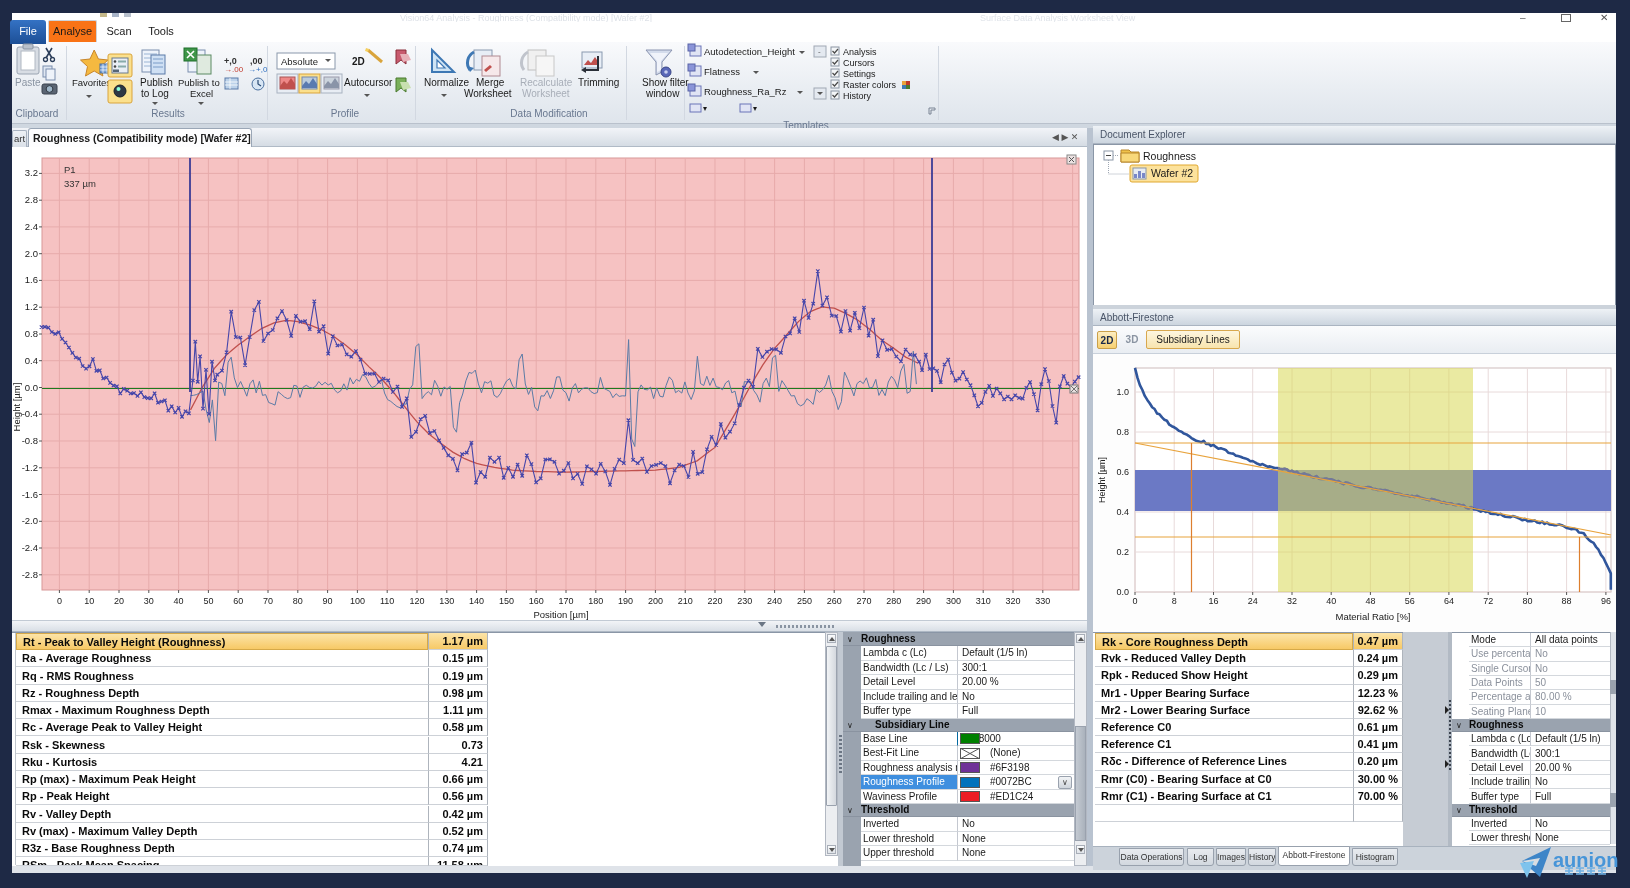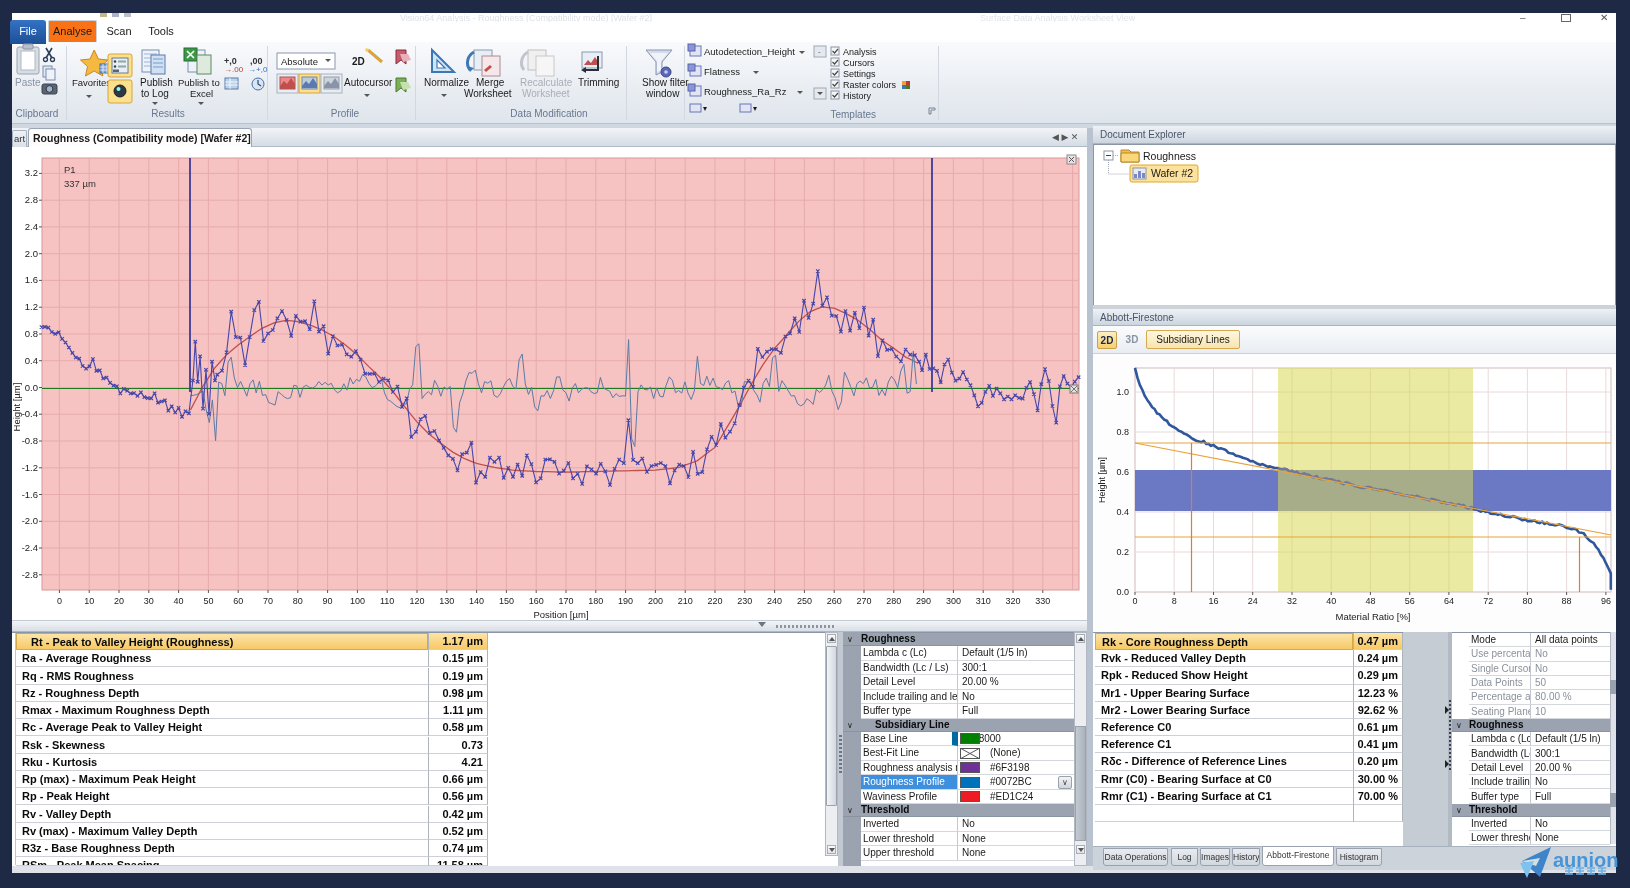--- a/index.html
+++ b/index.html
@@ -1,17 +1,17 @@
 <!DOCTYPE html>
 <html><head><meta charset="utf-8"><style>
 *{margin:0;padding:0;box-sizing:border-box;}
 body{width:1630px;height:888px;background:#1e2945;font-family:"Liberation Sans",sans-serif;position:relative;overflow:hidden;}
 .abs{position:absolute;}
 .hdrbar{background:linear-gradient(#eef2f6,#ccd5df);border-bottom:1px solid #aab4c1;color:#4a5568;font-size:10px;}
-.tabb{top:848px;height:18px;background:linear-gradient(#e8ebef,#d2d8df);border:1px solid #98a1ad;font-size:8.5px;color:#333;text-align:center;line-height:17px;border-radius:0 0 3px 3px;overflow:hidden;}
+.tabb{top:848px;height:18px;background:linear-gradient(#e8ebef,#d2d8df);border:1px solid #98a1ad;font-size:8.5px;color:#333;text-align:center;line-height:17px;border-radius:0 0 3px 3px;overflow:hidden;margin-left:16px;}
 .tabon{background:#fff;height:20px;top:846px;font-weight:normal;}
 .trow{position:absolute;font-size:11px;font-weight:bold;color:#0a0a0a;line-height:17px;white-space:nowrap;overflow:hidden;}
 .prow{position:absolute;font-size:10px;color:#1a1a1a;line-height:14px;white-space:nowrap;overflow:hidden;}
 .phdr{position:absolute;font-size:10px;font-weight:bold;color:#0a0a0a;background:#9aa3af;line-height:12px;white-space:nowrap;}
 </style></head><body>
 <div class="abs" style="left:12px;top:13px;width:1604px;height:29px;background:#ffffff;"></div>
 <div class="abs" style="left:12px;top:42px;width:1604px;height:82px;background:linear-gradient(#f9fafc,#eaeef3 55%,#dfe5ec);border-bottom:1px solid #b9c1cc;"></div>
 <div class="abs" style="left:12px;top:124px;width:1604px;height:4px;background:#cfd7e0;"></div>
 <div class="abs" style="left:400px;top:14px;width:380px;height:8px;color:#dde1e7;font-size:9px;overflow:hidden;line-height:8px;">Vision64 Analysis - Roughness (Compatibility mode) [Wafer #2]</div>
 <div class="abs" style="left:980px;top:14px;width:260px;height:8px;color:#e0e4ea;font-size:9px;overflow:hidden;line-height:8px;">Surface Data Analysis Worksheet View</div>
@@ -28,21 +28,21 @@
 <div class="abs" style="left:66px;top:46px;width:1px;height:74px;background:#d2d8e1;"></div>
 <div class="abs" style="left:267px;top:46px;width:1px;height:74px;background:#d2d8e1;"></div>
 <div class="abs" style="left:415px;top:46px;width:1px;height:74px;background:#d2d8e1;"></div>
 <div class="abs" style="left:684px;top:46px;width:1px;height:74px;background:#d2d8e1;"></div>
 <div class="abs" style="left:938px;top:46px;width:1px;height:74px;background:#d2d8e1;"></div>
 <div class="abs" style="left:626px;top:46px;width:1px;height:74px;background:#d2d8e1;"></div>
 <div class="abs" style="left:-33px;top:108px;width:140px;text-align:center;font-size:10px;color:#68778f;">Clipboard</div>
 <div class="abs" style="left:98px;top:108px;width:140px;text-align:center;font-size:10px;color:#68778f;">Results</div>
 <div class="abs" style="left:275px;top:108px;width:140px;text-align:center;font-size:10px;color:#68778f;">Profile</div>
 <div class="abs" style="left:479px;top:108px;width:140px;text-align:center;font-size:10px;color:#68778f;">Data Modification</div>
-<div class="abs" style="left:736px;top:109px;width:140px;text-align:right;font-size:10px;color:#68778f;">Templates</div>
+<div class="abs" style="left:736px;top:120px;width:140px;text-align:center;font-size:10px;color:#68778f;">Templates</div>
 
 <svg class="abs" style="left:12px;top:42px;" width="950" height="82" font-family="Liberation Sans, sans-serif">
 
 <rect x="5" y="5" width="22" height="27" rx="2" fill="#d8dde4" stroke="#9aa4b2"></rect>
 <rect x="9" y="9" width="14" height="19" fill="#fff" stroke="#b0b8c2"></rect>
 <rect x="11" y="2" width="10" height="5" rx="1" fill="#b8c0cb" stroke="#8a94a2"></rect>
 <text x="3" y="44" font-size="10" fill="#8a94a2">Paste</text>
 
 <path d="M34 6l6 10M40 6l-6 10" stroke="#2c3e5a" stroke-width="1.6" fill="none"></path>
 <circle cx="33.5" cy="17.5" r="2" fill="none" stroke="#2c3e5a" stroke-width="1.3"></circle>
@@ -523,21 +523,21 @@
 <polygon points="10,23 24,21 17,38" fill="#7ec3ed"></polygon>
 <text x="43" y="27" font-size="20" font-weight="bold" fill="#4795d8">aunion</text>
 <g fill="none" stroke="#6db0e4" stroke-width="1.6">
 <path d="M55 28h8M55 31h8M55 34h8M59 28v6"></path>
 <path d="M66 28h8M66 31h8M66 34h8M70 28v6"></path>
 <path d="M77 28h8M77 31h8M77 34h8M81 28v6"></path>
 <path d="M88 28h8M88 31h8M88 34h8M92 28v6"></path>
 </g>
 </svg>
 
-<div class="trow" style="left:16px;top:633.0px;width:412px;height:17.2px;background:linear-gradient(#fce4a8,#f7c966);border:1px solid #d6a948;padding-left:14px;">Rt - Peak to Valley Height (Roughness)</div>
+<div class="trow" style="left:16px;top:633.0px;width:412px;height:17.2px;background:linear-gradient(#fce4a8,#f7c966);border:1px solid #d6a948;padding-left:6px;">Rt - Peak to Valley Height (Roughness)</div>
 <div class="trow" style="left:428px;top:633.0px;width:60px;height:17.2px;background:linear-gradient(#fce4a8,#f7c966);border-bottom:1px solid #cdd1d7;border-left:1px solid #aeb4bc;border-right:1px solid #aeb4bc;text-align:right;padding-right:4px;">1.17 µm</div>
 <div class="trow" style="left:16px;top:650.2px;width:412px;height:17.2px;border-bottom:1px solid #cdd1d7;padding-left:6px;">Ra - Average Roughness</div>
 <div class="trow" style="left:428px;top:650.2px;width:60px;height:17.2px;border-bottom:1px solid #cdd1d7;border-left:1px solid #aeb4bc;border-right:1px solid #aeb4bc;text-align:right;padding-right:4px;">0.15 µm</div>
 <div class="trow" style="left:16px;top:667.5px;width:412px;height:17.2px;border-bottom:1px solid #cdd1d7;padding-left:6px;">Rq - RMS Roughness</div>
 <div class="trow" style="left:428px;top:667.5px;width:60px;height:17.2px;border-bottom:1px solid #cdd1d7;border-left:1px solid #aeb4bc;border-right:1px solid #aeb4bc;text-align:right;padding-right:4px;">0.19 µm</div>
 <div class="trow" style="left:16px;top:684.8px;width:412px;height:17.2px;border-bottom:1px solid #cdd1d7;padding-left:6px;">Rz - Roughness Depth</div>
 <div class="trow" style="left:428px;top:684.8px;width:60px;height:17.2px;border-bottom:1px solid #cdd1d7;border-left:1px solid #aeb4bc;border-right:1px solid #aeb4bc;text-align:right;padding-right:4px;">0.98 µm</div>
 <div class="trow" style="left:16px;top:702.0px;width:412px;height:17.2px;border-bottom:1px solid #cdd1d7;padding-left:6px;">Rmax - Maximum Roughness Depth</div>
 <div class="trow" style="left:428px;top:702.0px;width:60px;height:17.2px;border-bottom:1px solid #cdd1d7;border-left:1px solid #aeb4bc;border-right:1px solid #aeb4bc;text-align:right;padding-right:4px;">1.11 µm</div>
 <div class="trow" style="left:16px;top:719.2px;width:412px;height:17.2px;border-bottom:1px solid #cdd1d7;padding-left:6px;">Rc - Average Peak to Valley Height</div>
@@ -587,21 +587,21 @@
 <div class="prow" style="left:861px;top:660.5px;width:97px;height:14.5px;background:#fff;border-bottom:1px solid #d4d8dd;border-right:1px solid #c4c8d0;padding-left:2px;">Bandwidth (Lc / Ls)</div>
 <div class="prow" style="left:958px;top:660.5px;width:116px;height:14.5px;background:#fff;border-bottom:1px solid #d4d8dd;padding-left:4px;">300:1</div>
 <div class="prow" style="left:861px;top:675.0px;width:97px;height:14.5px;background:#fff;border-bottom:1px solid #d4d8dd;border-right:1px solid #c4c8d0;padding-left:2px;">Detail Level</div>
 <div class="prow" style="left:958px;top:675.0px;width:116px;height:14.5px;background:#fff;border-bottom:1px solid #d4d8dd;padding-left:4px;">20.00 %</div>
 <div class="prow" style="left:861px;top:689.5px;width:97px;height:14.5px;background:#fff;border-bottom:1px solid #d4d8dd;border-right:1px solid #c4c8d0;padding-left:2px;">Include trailing and lea</div>
 <div class="prow" style="left:958px;top:689.5px;width:116px;height:14.5px;background:#fff;border-bottom:1px solid #d4d8dd;padding-left:4px;">No</div>
 <div class="prow" style="left:861px;top:704.0px;width:97px;height:14.5px;background:#fff;border-bottom:1px solid #d4d8dd;border-right:1px solid #c4c8d0;padding-left:2px;">Buffer type</div>
 <div class="prow" style="left:958px;top:704.0px;width:116px;height:14.5px;background:#fff;border-bottom:1px solid #d4d8dd;padding-left:4px;">Full</div>
 <div class="phdr" style="left:843px;top:718.5px;width:231px;height:13.0px;padding-left:32px;border-bottom:1px solid #8a93a0;">Subsidiary Line</div>
 <div class="abs" style="left:847px;top:721.5px;width:8px;height:8px;color:#222;font-size:8px;line-height:8px;">∨</div>
-<div class="prow" style="left:861px;top:731.5px;width:97px;height:14.5px;background:#fff;border-bottom:1px solid #d4d8dd;border-right:6px solid #0369a1;padding-left:2px;">Base Line</div>
+<div class="prow" style="left:861px;top:731.5px;width:97px;height:14.5px;background:#fff;border-bottom:1px solid #d4d8dd;border-right:1px solid #0369a1;padding-left:2px;">Base Line</div>
 <div class="prow" style="left:958px;top:731.5px;width:116px;height:14.5px;background:#fff;border-bottom:1px solid #d4d8dd;padding-left:4px;"><span style="">#008000</span></div>
 <div class="abs" style="left:960px;top:733.0px;width:20px;height:11px;background:#008000;border:1px solid #555;"></div>
 <div class="prow" style="left:861px;top:746.0px;width:97px;height:14.5px;background:#fff;border-bottom:1px solid #d4d8dd;border-right:1px solid #c4c8d0;padding-left:2px;">Best-Fit Line</div>
 <div class="prow" style="left:958px;top:746.0px;width:116px;height:14.5px;background:#fff;border-bottom:1px solid #d4d8dd;padding-left:4px;"><span style="padding-left:28px">(None)</span></div>
 <div class="prow" style="left:861px;top:760.5px;width:97px;height:14.5px;background:#fff;border-bottom:1px solid #d4d8dd;border-right:1px solid #c4c8d0;padding-left:2px;">Roughness analysis re</div>
 <div class="prow" style="left:958px;top:760.5px;width:116px;height:14.5px;background:#fff;border-bottom:1px solid #d4d8dd;padding-left:4px;"><span style="padding-left:28px">#6F3198</span></div>
 <div class="abs" style="left:960px;top:762.0px;width:20px;height:11px;background:#6F3198;border:1px solid #555;"></div>
 <div class="prow" style="left:861px;top:775.0px;width:97px;height:14.5px;background:#3f8fdf;color:#fff;border-bottom:1px solid #d4d8dd;border-right:1px solid #c4c8d0;padding-left:2px;">Roughness Profile</div>
 <div class="prow" style="left:958px;top:775.0px;width:116px;height:14.5px;background:#fff;border-bottom:1px solid #d4d8dd;padding-left:4px;"><span style="padding-left:28px">#0072BC</span></div>
 <div class="abs" style="left:960px;top:776.5px;width:20px;height:11px;background:#0072BC;border:1px solid #555;"></div>

